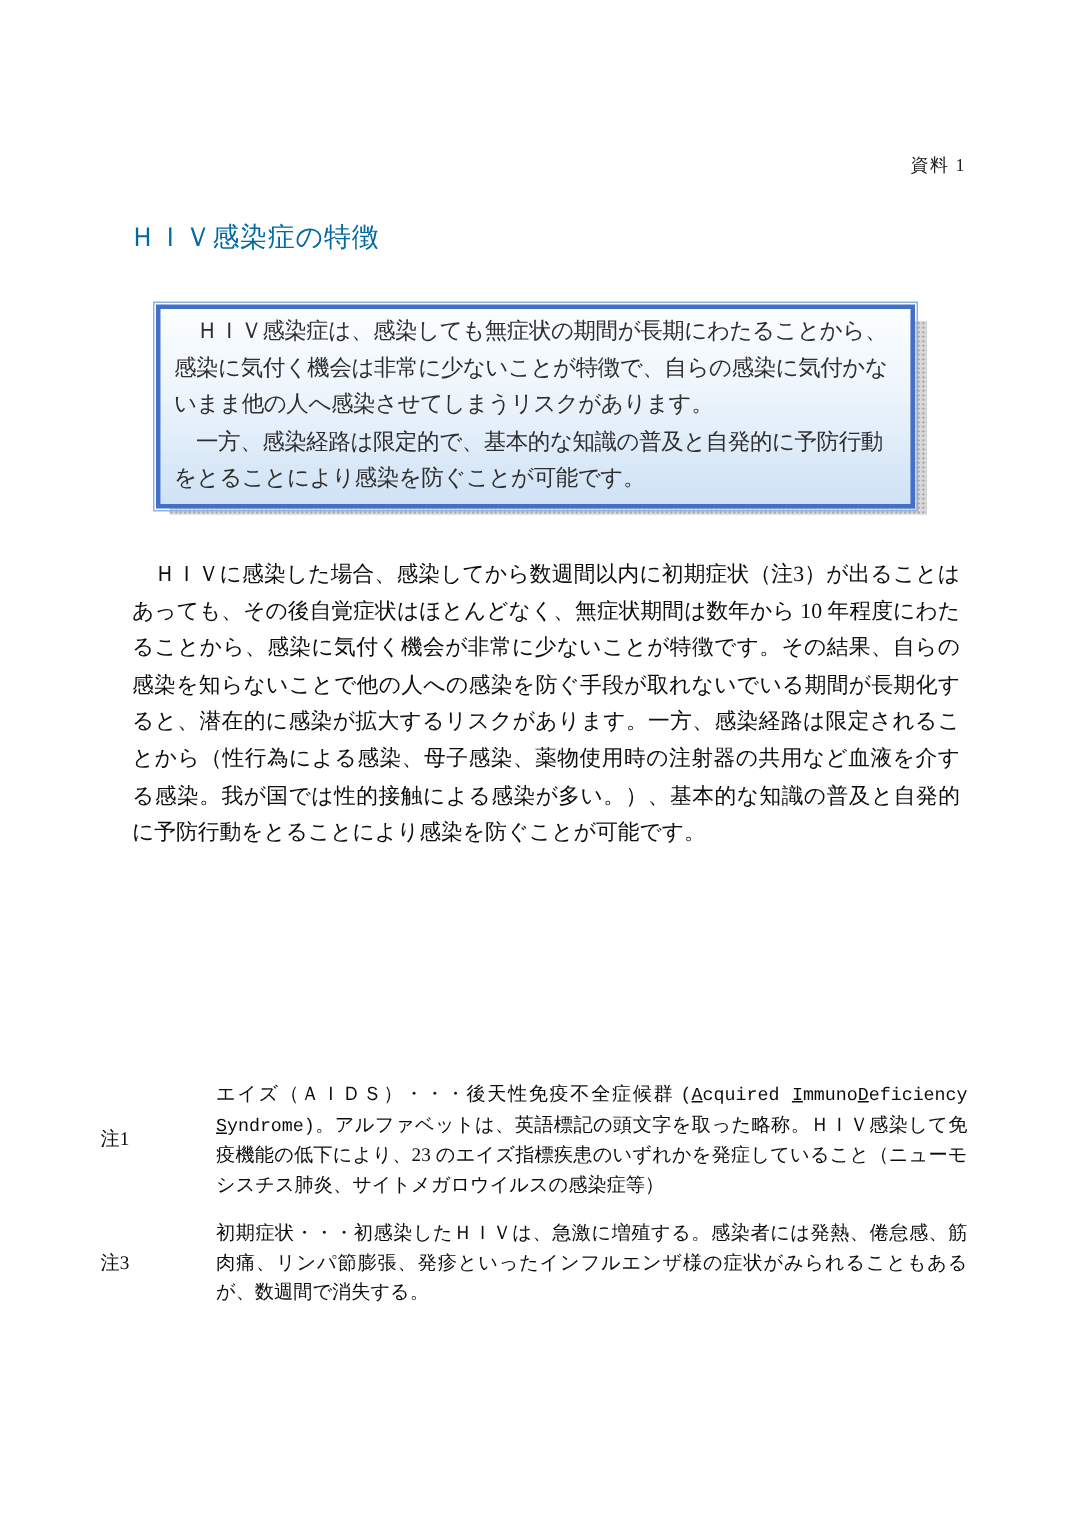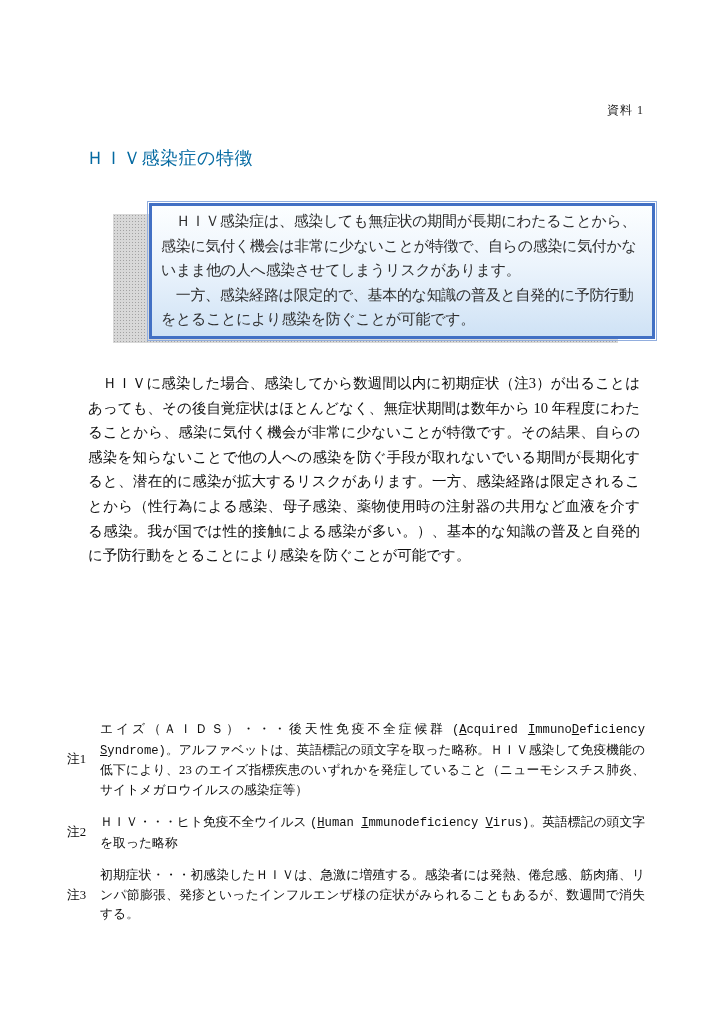--- a/index.html
+++ b/index.html
@@ -34,40 +34,39 @@
     position:absolute; left:104px; top:203px;
     width:482px;
     padding:3px 9px 4px 9px;
     border:3px solid #4270c4;
     outline:1px solid #92aede;
     outline-offset:1px;
     background:linear-gradient(180deg, #fcfeff 0%, #ecf4fc 45%, #cfe2f5 100%);
     font-family:"Liberation Sans", sans-serif;
     font-size:15px; line-height:24.5px; letter-spacing:-0.3px;
     color:#2e2e2e;
-    margin-left:45px;
   }
   .hl-box p { margin:0; }
   .body-text {
     position:absolute; left:88px; top:371px;
     width:552px;
     font-size:14.5px; line-height:24.6px;
     text-align:justify;
     color:#0d0d0d;
   }
   .body-text p { margin:0; }
   .footnotes {
     position:absolute; left:67px; top:720px;
     width:578px;
     font-size:12.8px; line-height:19.5px;
     color:#0d0d0d;
   }
   .footnote { display:flex; margin-bottom:13px;align-items:center; }
   .fn-label { flex:0 0 33px; }
-  .fn-body { flex:1; text-align:justify; }
+  .fn-body { flex:1; text-align:justify;margin-left:44px; }
   .mono { font-family:"Liberation Mono", monospace; font-size:12.2px; }
   .ul { text-decoration:underline; }
 </style>
 </head>
 <body>
 
 <div class="page">
 
   <div class="doc-label">資料 1</div>
 
@@ -83,22 +82,18 @@
   <div class="body-text">
       <p>　ＨＩＶに感染した場合、感染してから数週間以内に初期症状（注3）が出ることはあっても、その後自覚症状はほとんどなく、無症状期間は数年から 10 年程度にわたることから、感染に気付く機会が非常に少ないことが特徴です。その結果、自らの感染を知らないことで他の人への感染を防ぐ手段が取れないでいる期間が長期化すると、潜在的に感染が拡大するリスクがあります。一方、感染経路は限定されることから（性行為による感染、母子感染、薬物使用時の注射器の共用など血液を介する感染。我が国では性的接触による感染が多い。）、基本的な知識の普及と自発的に予防行動をとることにより感染を防ぐことが可能です。</p>
     </div>
 
   <div class="footnotes">
       <div class="footnote">
         <span class="fn-label">注1</span>
         <div class="fn-body"><span>エイズ（ＡＩＤＳ）・・・後天性免疫不全症候群 </span><span class="mono">(</span><span class="mono ul">A</span><span class="mono">cquired </span><span class="mono ul">I</span><span class="mono">mmuno</span><span class="mono ul">D</span><span class="mono">eficiency </span><span class="mono ul">S</span><span class="mono">yndrome)</span><span>。アルファベットは、英語標記の頭文字を取った略称。ＨＩＶ感染して免疫機能の低下により、23 のエイズ指標疾患のいずれかを発症していること（ニューモシスチス肺炎、サイトメガロウイルスの感染症等）</span></div>
       </div>
       <div class="footnote">
-        <span class="fn-label">注2</span>
-        <div class="fn-body"><span>ＨＩＶ・・・ヒト免疫不全ウイルス </span><span class="mono">(</span><span class="mono ul">H</span><span class="mono">uman </span><span class="mono ul">I</span><span class="mono">mmunodeficiency </span><span class="mono ul">V</span><span class="mono">irus)</span><span>。英語標記の頭文字を取った略称</span></div>
-      </div>
-      <div class="footnote">
         <span class="fn-label">注3</span>
         <div class="fn-body"><span>初期症状・・・初感染したＨＩＶは、急激に増殖する。感染者には発熱、倦怠感、筋肉痛、リンパ節膨張、発疹といったインフルエンザ様の症状がみられることもあるが、数週間で消失する。</span></div>
       </div>
     </div>
 
 </div>
 
 </body></html>

